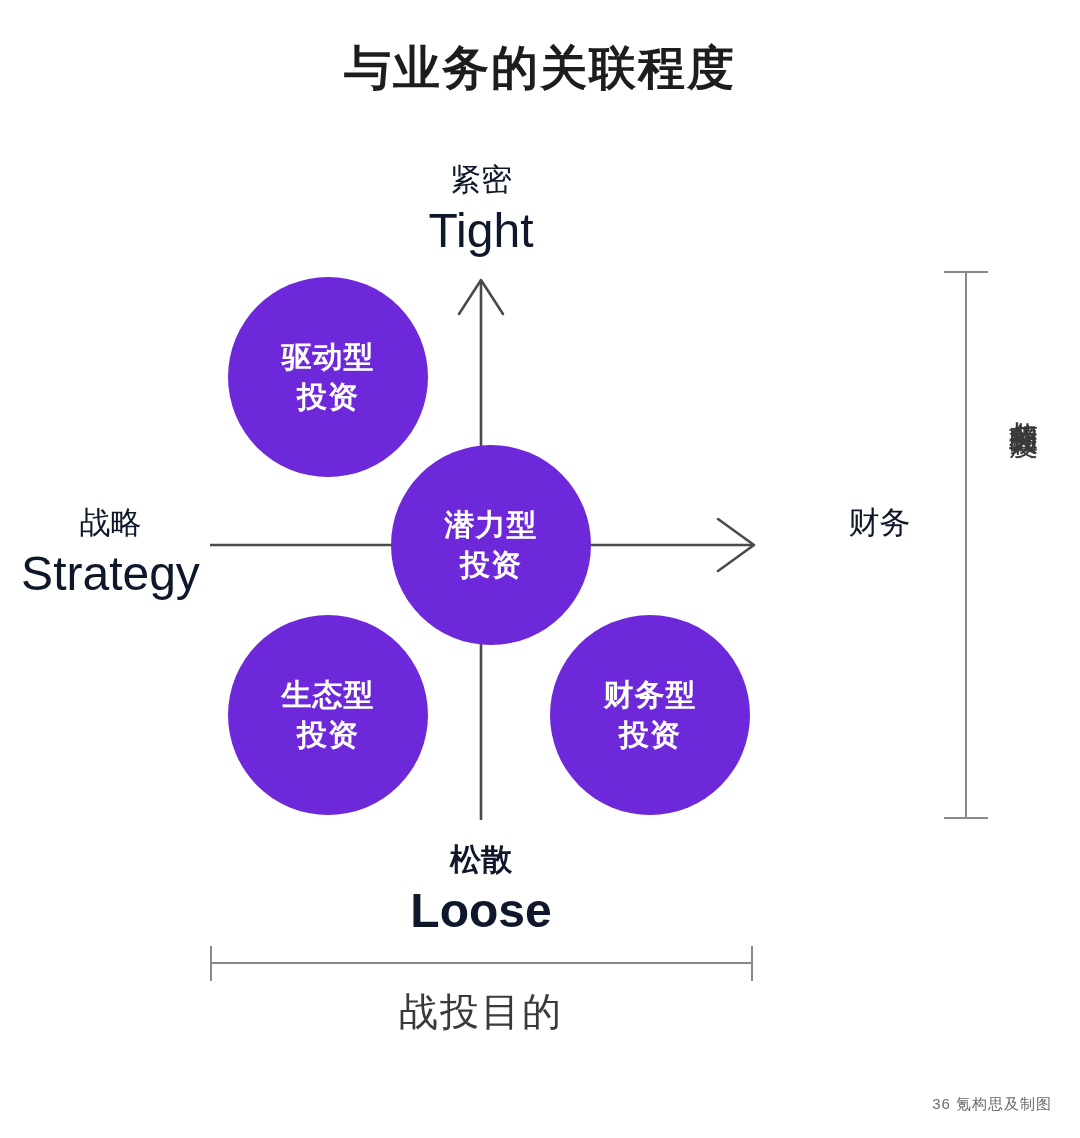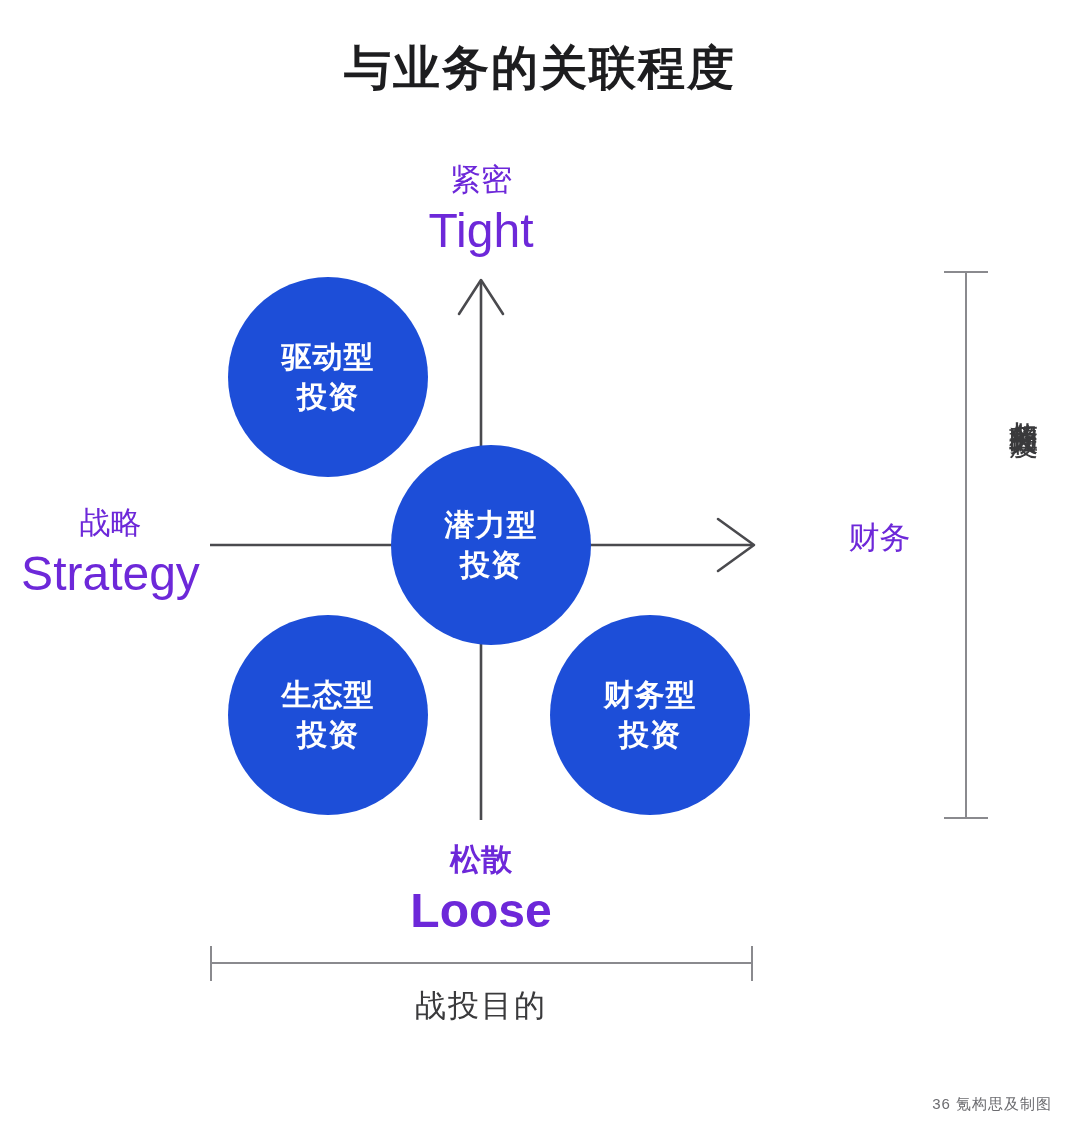--- a/index.html
+++ b/index.html
@@ -45,21 +45,21 @@
     left: 0;
     width: 1080px;
     height: 1138px;
     pointer-events: none;
   }
 
   
   .bubble {
     position: absolute;
     border-radius: 50%;
-    background: #1d4ed8;
+    background: #6d28d9;
     display: flex;
     flex-direction: column;
     align-items: center;
     justify-content: center;
     color: #ffffff;
     font-size: 30px;
     font-weight: 700;
     line-height: 1.32;
     letter-spacing: 1px;
     text-align: center;
@@ -69,30 +69,30 @@
   #bubble-driver    { left: 228px; top: 277px; width: 200px; height: 200px; }
   #bubble-potential { left: 391px; top: 445px; width: 200px; height: 200px; z-index: 3; }
   #bubble-eco       { left: 228px; top: 615px; width: 200px; height: 200px; }
   #bubble-financial { left: 550px; top: 615px; width: 200px; height: 200px; }
 
   
   .axis-label {
     position: absolute;
     text-align: center;
     line-height: 1.28;
-    color: #6d28d9;
+    color: #0f172a;
     font-weight: 400;
   }
   .axis-label .cn { display: block; font-size: 31px; }
   .axis-label .en { display: block; font-size: 48px; }
 
   #label-tight      { left: 381px; top: 160px; width: 200px; }
   #label-loose      { left: 381px; top: 840px; width: 200px; font-weight: bold; }
   #label-strategy   { left:   8px; top: 503px; width: 205px; }
-  #label-financial  { left: 772px; top: 503px; width: 215px; margin-top: 15px; }
+  #label-financial  { left: 772px; top: 503px; width: 215px; }
 
   
   .bracket-caption-v {
     position: absolute;
     left: 990px;
     top: 398px;
     width: 50px;
     font-size: 29px;
     line-height: 1.16;
     letter-spacing: 1px;
@@ -100,21 +100,21 @@
     writing-mode: vertical-rl;
     text-orientation: upright;
     text-align: left;
   }
   .bracket-caption-h {
     position: absolute;
     left: 210px;
     top: 985px;
     width: 542px;
     text-align: center;
-    font-size: 31px;
+    font-size: 39px;
     letter-spacing: 2px;
     color: #3a3a3c;
   }
 
   
   .credit {
     position: absolute;
     right: 28px;
     bottom: 24px;
     font-size: 15px;

